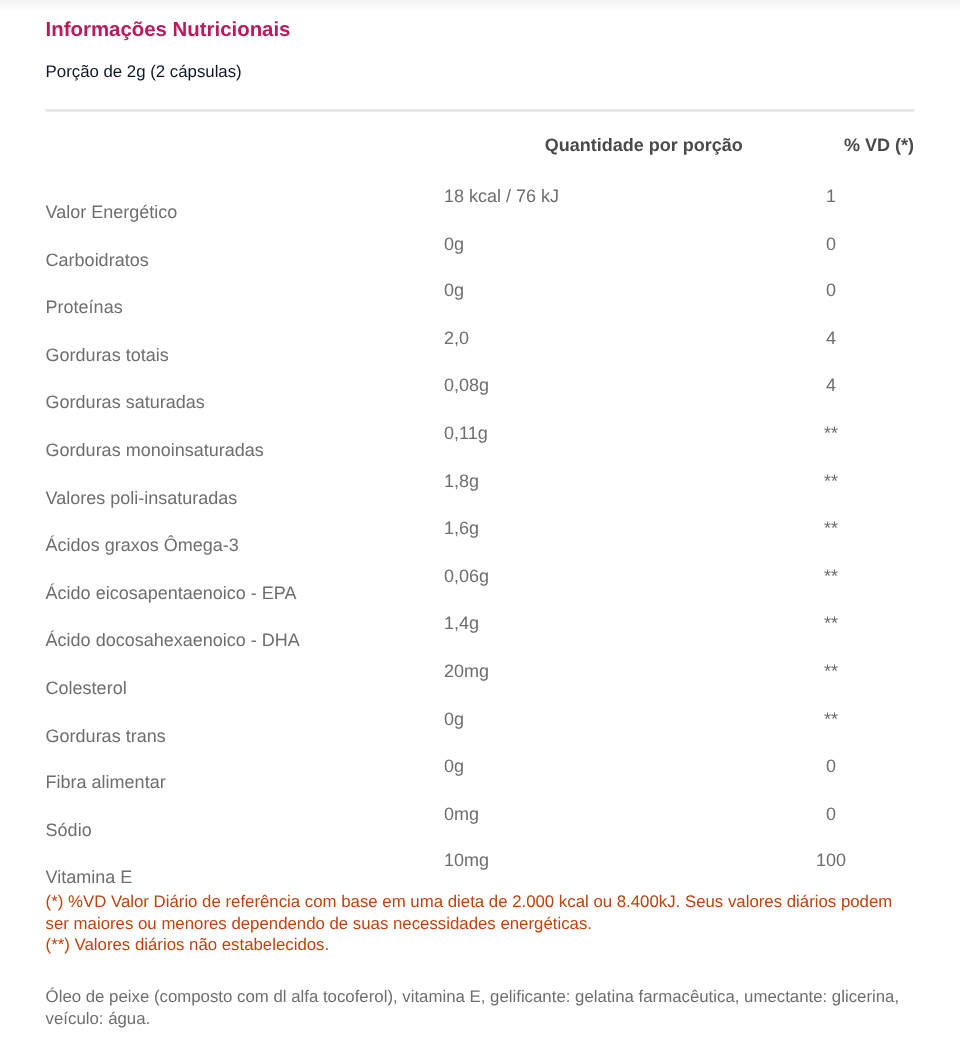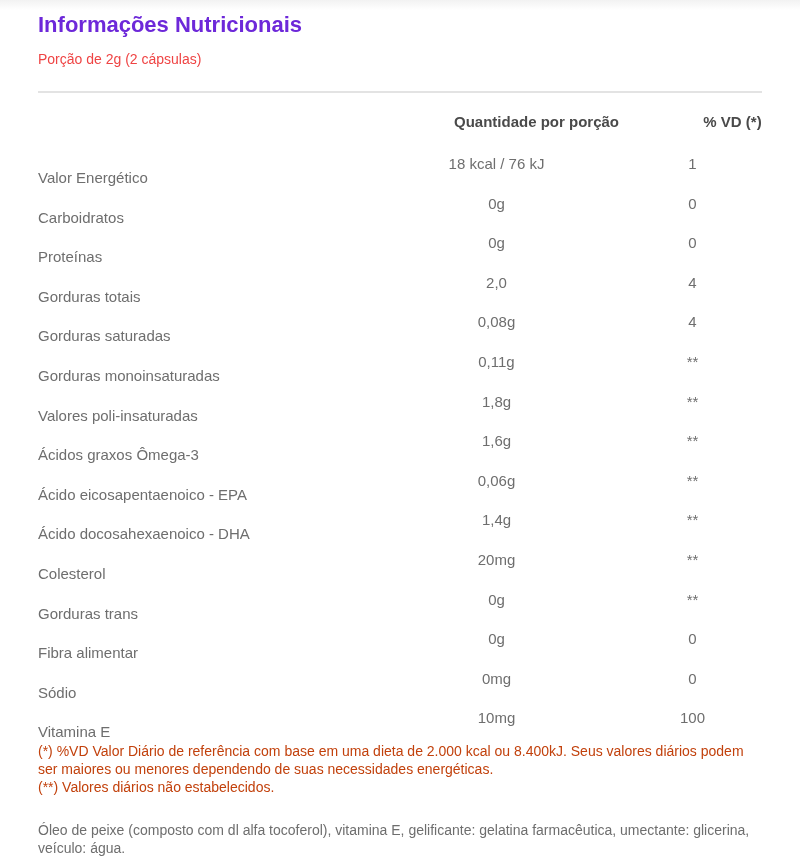--- a/index.html
+++ b/index.html
@@ -9,29 +9,29 @@
     font-family: "Liberation Sans", sans-serif;
     overflow: hidden;
   }
   .top-strip {
     height: 10px; width: 100%;
     background: linear-gradient(#f2f2f2, #ffffff);
   }
   .container { padding: 0 38px; }
   .page-title {
     margin-top: 2px;
-    font-size: 22px;
+    font-size: 17px;
     font-weight: bold;
-    color: #6d28d9;
+    color: #be185d;
     line-height: 26px;
   }
   .serving {
     margin-top: 12px;
     font-size: 14px;
-    color: #ef4444;
+    color: #0f172a;
     line-height: 18px;
   }
   .divider {
     margin-top: 23px;
     border-top: 2px solid #e3e3e3;
   }
   .grid-row {
     display: grid;
     grid-template-columns: 332px 253px 1fr;
     align-items: center;
@@ -41,21 +41,21 @@
     height: 40px;
     font-size: 15px;
     font-weight: bold;
     color: #4a4a4a;
     gap: 40px;
   }
   .table-header .cell-qty,
   .table-header .cell-vd { text-align: center; }
   .nutri-row { height: 39.6px; font-size: 15px; color: #6e6e6e; }
   .cell-label { text-align: left; margin-top: 28px; }
-  .cell-qty { text-align: center; }
+  .cell-qty { }
   .cell-vd { text-align: center; }
   .footnotes {
     margin-top: 7px;
     font-size: 14px;
     color: #c2410c;
     line-height: 18px;
   }
   .ingredients-heading {
     margin-top: 12px;
     font-size: 14px;

